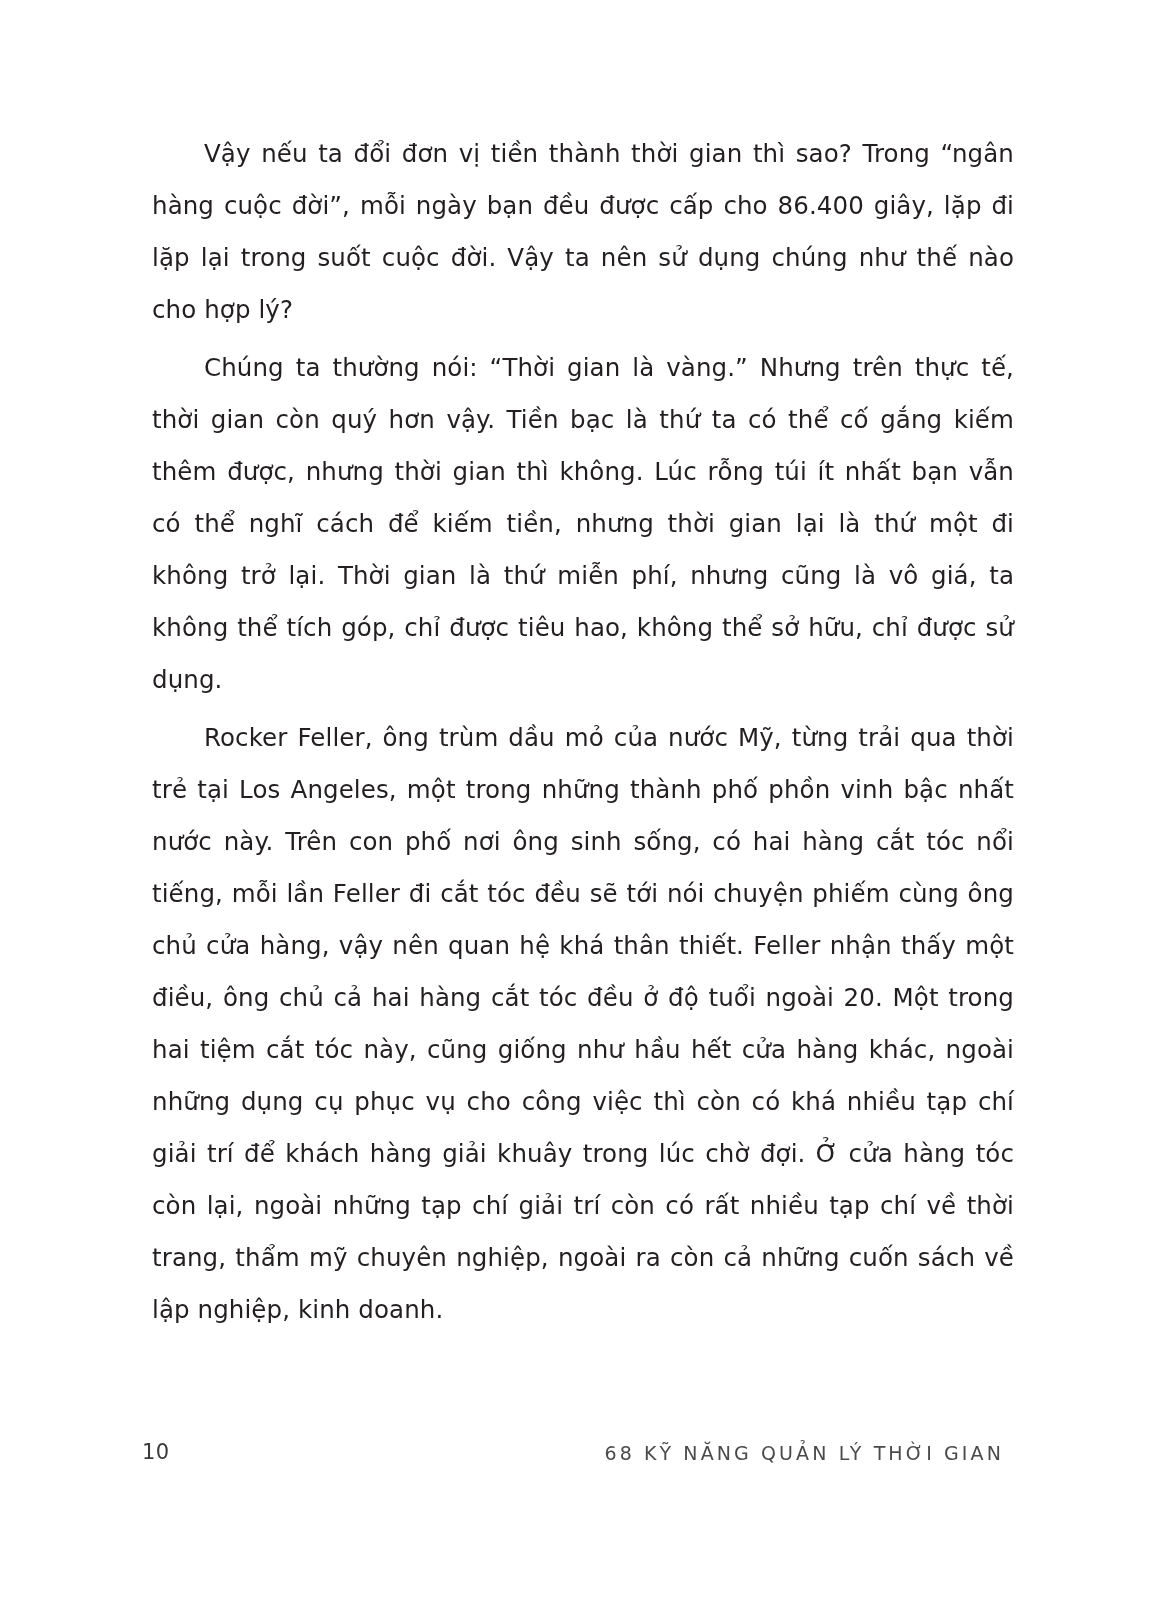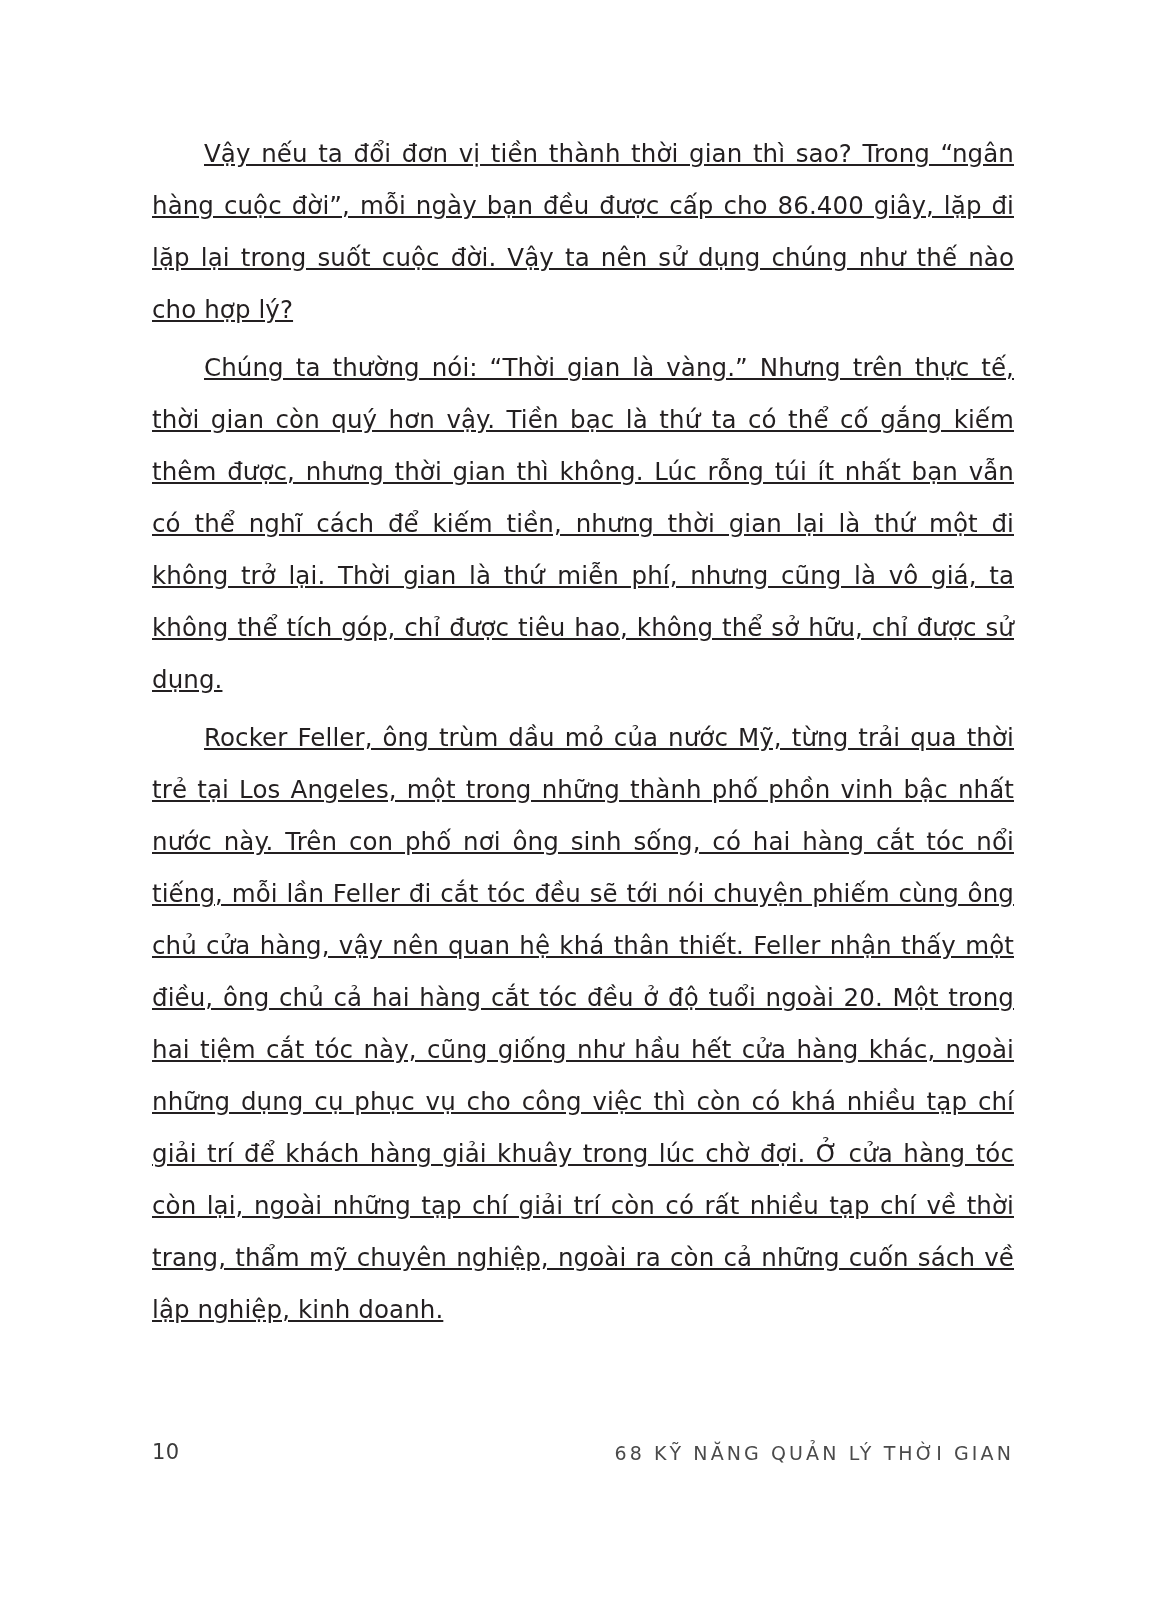--- a/index.html
+++ b/index.html
@@ -34,29 +34,28 @@
     font-size: 24.5px;
     line-height: 52px;
     text-align: justify;
     text-justify: inter-word;
     text-indent: 52px;
     color: #231f20;
     font-weight: 400;
     letter-spacing: 0.1px;
     -webkit-hyphens: none;
     hyphens: none;
-    text-decoration: underline;
   }
   
   p.para:last-child {
     margin-bottom: 0;
   }
   .footer {
     position: absolute;
-    left: 152px;
+    left: 142px;
     top: 1440px;
     width: 862px;
     height: 40px;
   }
   .footer .page-number {
     position: absolute;
     left: 0;
     top: 0;
     font-size: 21px;
     color: #3b3b3b;

